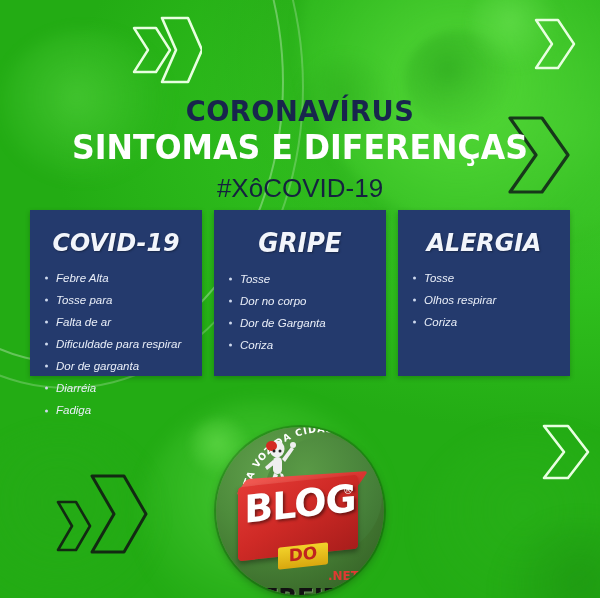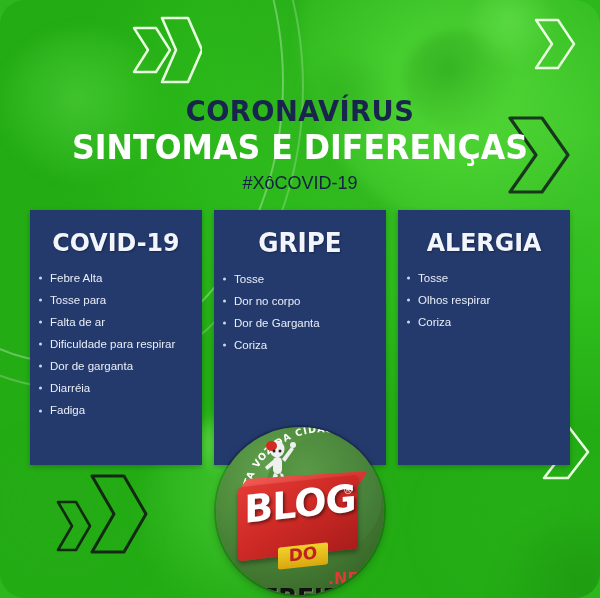--- a/index.html
+++ b/index.html
@@ -8,21 +8,20 @@
     font-family:"Liberation Sans", sans-serif;
     background:#2cb81c;
   }
   #poster{
     position:relative;width:600px;height:598px;overflow:hidden;
     background:
       radial-gradient(circle at 78% 8%, rgba(0,0,0,0.12) 0%, rgba(0,0,0,0) 38%),
       radial-gradient(ellipse 520px 300px at 95% 22%, #44cf2e 0%, #2fbe1d 55%, #23ac14 100%),
       radial-gradient(ellipse 420px 360px at 8% 72%, #3fc828 0%, #2bb61b 60%, #21a915 100%),
       linear-gradient(160deg,#3cc524 0%,#2fbd1d 45%,#1f9f12 100%);
-    border-radius: 25px;
   }
 
   
   .blob{position:absolute;border-radius:50%;pointer-events:none;}
   .b1{left:300px;top:-160px;width:420px;height:400px;
       background:radial-gradient(circle at 38% 62%, rgba(90,225,60,0.85) 0%, rgba(60,200,40,0.45) 45%, rgba(40,175,25,0.05) 72%);
       filter:blur(6px);}
   .b2{left:404px;top:30px;width:110px;height:100px;
       background:radial-gradient(circle at 40% 40%, rgba(30,150,20,0.55) 0%, rgba(30,150,20,0.12) 60%, rgba(0,0,0,0) 78%);
       filter:blur(5px);}
@@ -71,48 +70,49 @@
     font-family:"DejaVu Sans", sans-serif;
     transform:scaleX(0.94);
   }
   .h-line2{
     font-size:34px;font-weight:bold;letter-spacing:0px;
     color:#ffffff;line-height:1.1;margin-top:3px;
     font-family:"DejaVu Sans", sans-serif;
     transform:scaleX(0.93);
   }
   .h-line3{
-    font-size:18px;font-weight:normal;color:#15223f;
+    font-size:26px;font-weight:normal;color:#15223f;
     margin-top:6px;letter-spacing:0px;
     font-family:"Liberation Sans", sans-serif;
   }
 
   
   .panels{position:absolute;left:30px;top:210px;width:540px;height:203px;
           display:flex;justify-content:space-between;}
   .panel{
-    width:172px;height:255px;
+    width:172px;height:166px;
     background:#243a6d;
     box-sizing:border-box;
     padding:18px 0 0 0;
     box-shadow:0 2px 5px rgba(0,0,0,0.22);
+    font-style:italic;
   }
   .panel-title{
     text-align:center;color:#f2f5fb;font-weight:bold;
     font-family:"DejaVu Sans", sans-serif;
     font-size:26px;letter-spacing:0px;
     text-shadow:1px 1px 2px rgba(0,0,0,0.35);
     transform:scaleX(0.95);
     margin-bottom:10px;
   }
   .p-covid .panel-title{font-size:25px;}
   .p-gripe .panel-title{font-size:26px;}
   .p-alergia .panel-title{font-size:25px;}
 
-  .sym-list{list-style:none;margin:0;padding:0 6px 0 6px;}
+  .sym-list{list-style:none;margin:0;padding:0 6px 0 12px;}
   .sym-item{
     position:relative;
     color:#e9eef8;
     font-size:11.5px;
     line-height:1.92;
     padding-left:14px;
     white-space:nowrap;
     font-family:"Liberation Sans", sans-serif;
   }
   .sym-item .dot{
@@ -187,21 +187,21 @@
   }
   .pereira-word{
     position:absolute;left:6px;top:134px;width:160px;text-align:center;
     font-family:"DejaVu Sans", sans-serif;font-size:25px;font-weight:bold;
     color:#111111;letter-spacing:-0.5px;
     text-shadow:1px 1px 0 rgba(255,255,255,0.25);
     margin-top:22px;
   }
   .net-word{
     position:absolute;left:112px;top:142px;
-    font-family:"DejaVu Sans", sans-serif;font-size:16px;font-weight:bold;
+    font-family:"DejaVu Sans", sans-serif;font-size:12px;font-weight:bold;
     color:#e03a33;
   }
   .mascot{position:absolute;left:34px;top:6px;width:60px;height:58px;}
   .mascot svg{display:block;}
 </style>
 </head>
 <body>
 
 <div id="poster">
 

